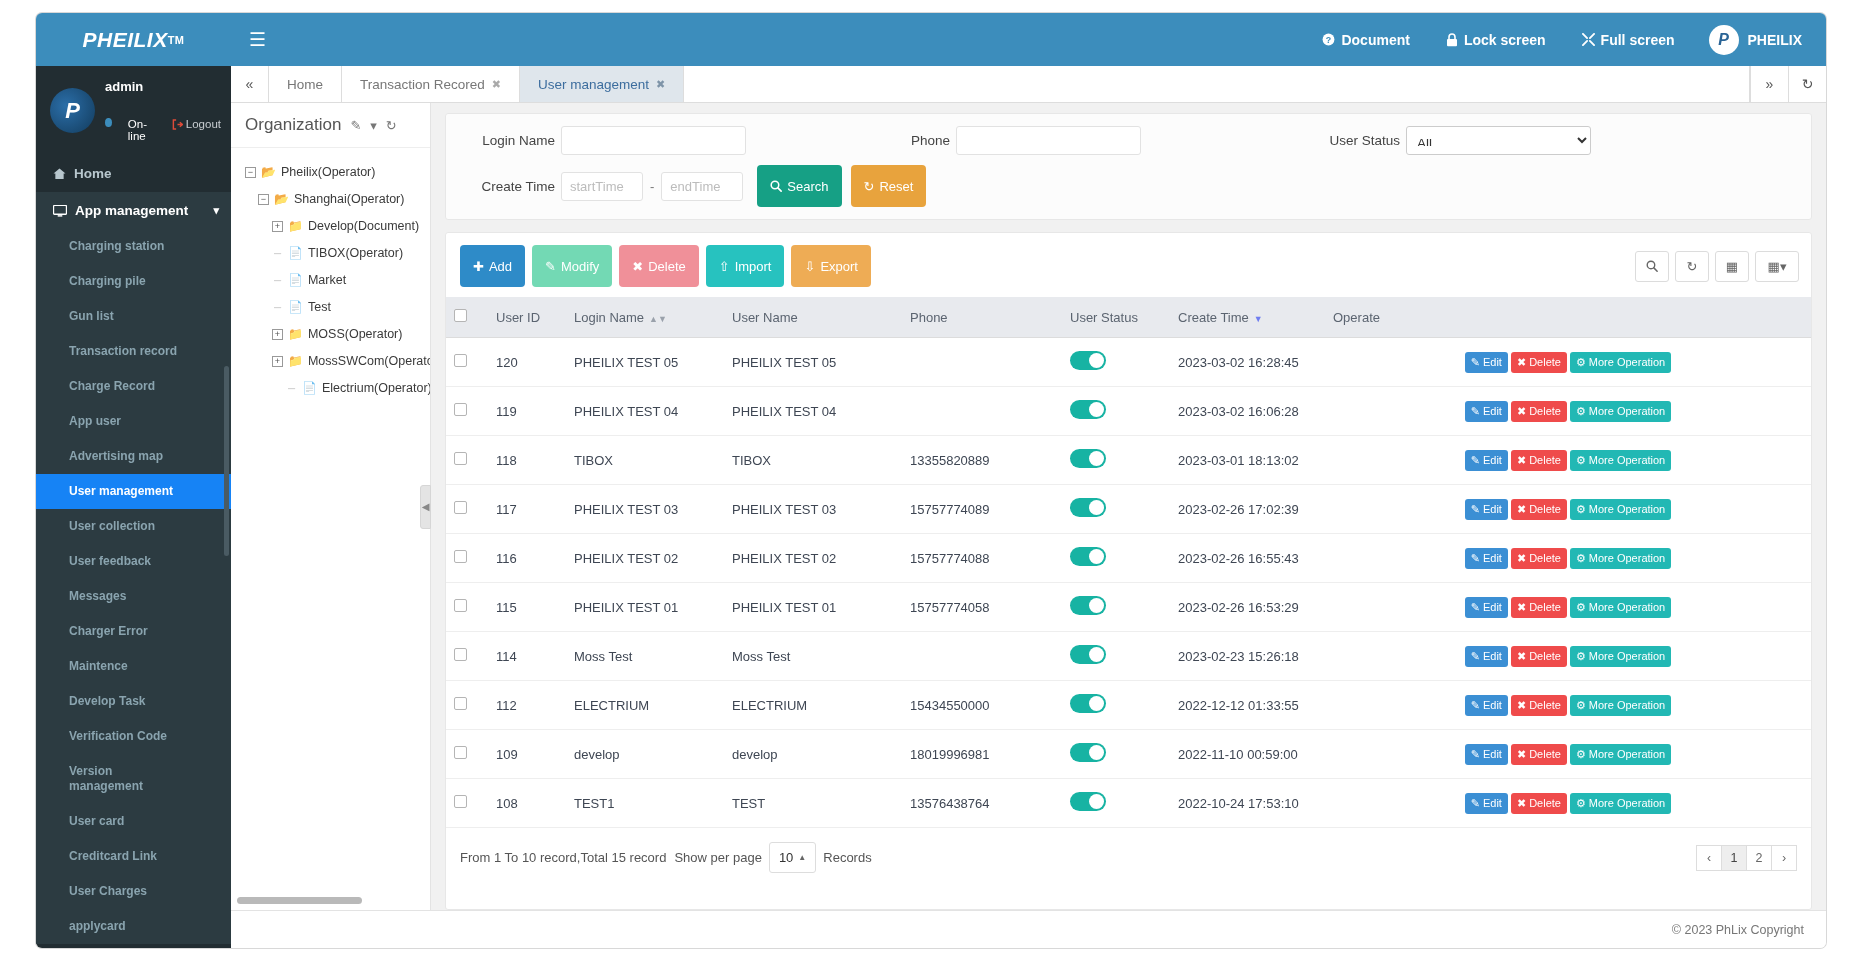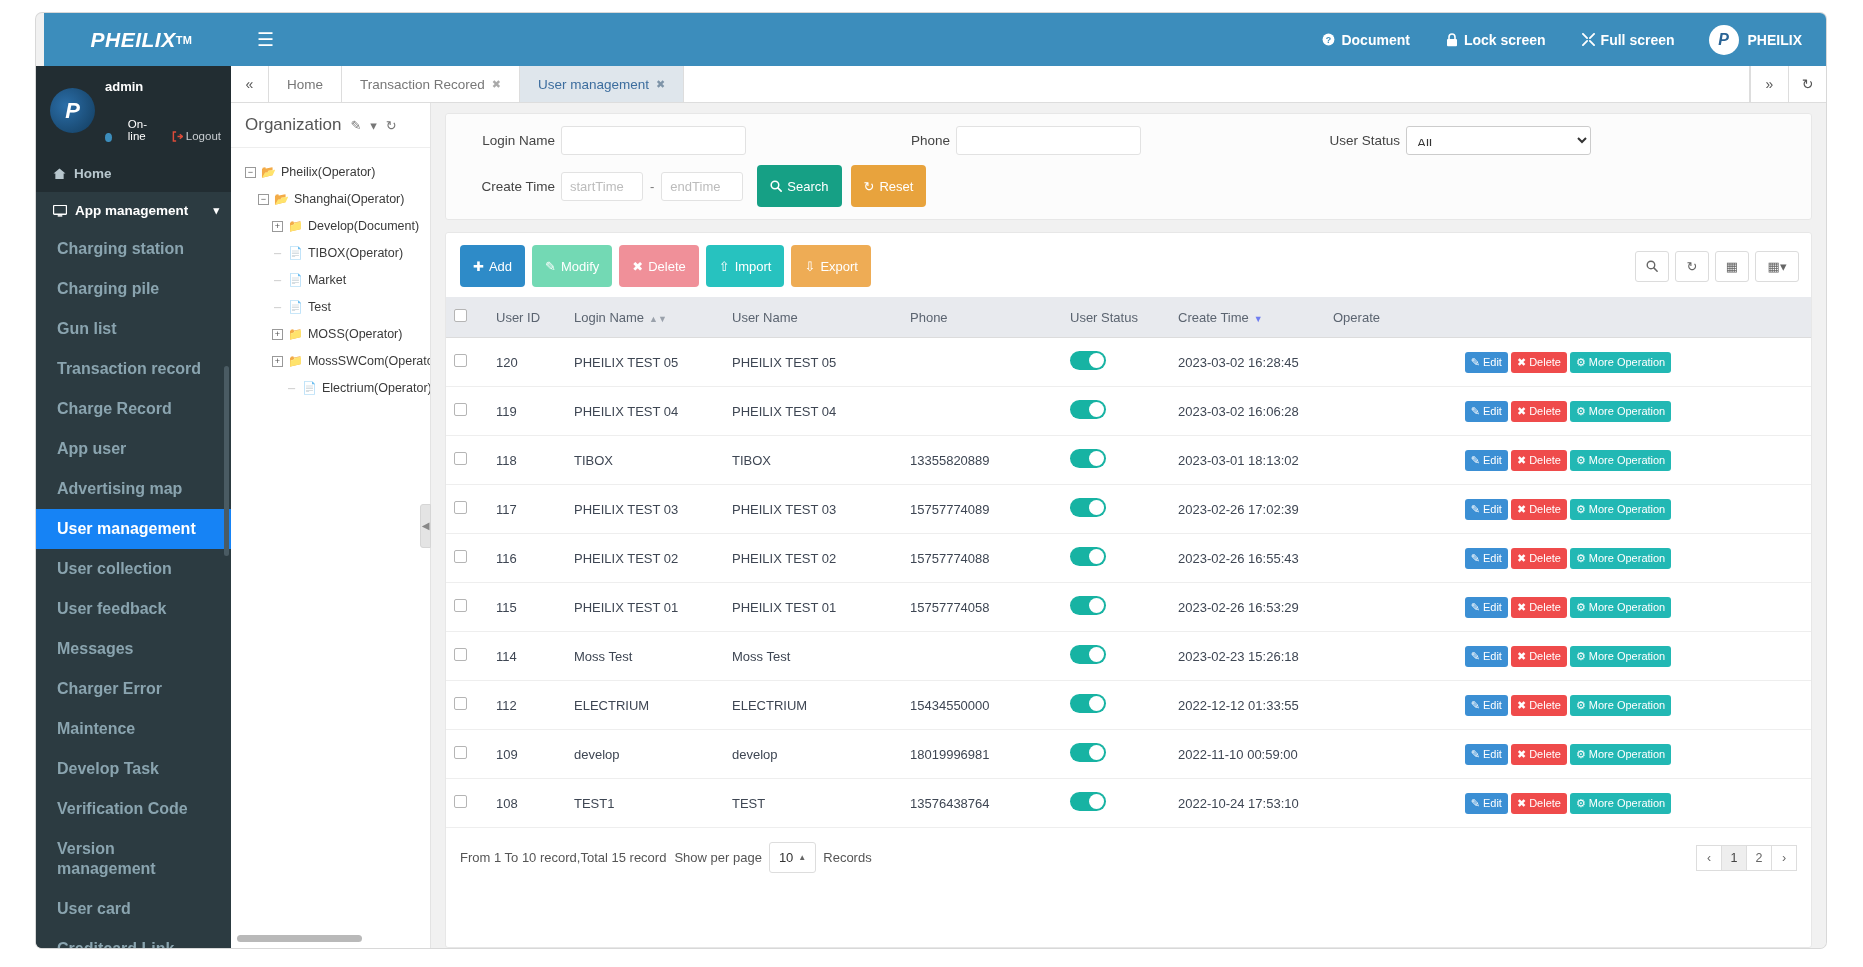--- a/index.html
+++ b/index.html
@@ -16,21 +16,21 @@
     width: 1790px; height: 935px;
     background: #f1f1f1;
     border-radius: 6px;
     overflow: hidden;
     box-shadow: 0 0 0 1px #d8d8d8;
     display: flex;
     flex-direction: column;
   }
 
   
-  .topbar { height: 53px; display: flex; flex: 0 0 53px; padding-left: 8px; }
+  .topbar { height: 53px; display: flex; flex: 0 0 53px; }
   .brand {
     width: 195px; background: #3c8dbc; color: #fff;
     display: flex; align-items: center; justify-content: center;
     font-size: 21px; font-weight: bold; font-style: italic;
     letter-spacing: .5px;
   }
   .brand sup { font-size: 11px; font-style: normal; font-weight: bold; }
   .navbar {
     flex: 1; background: #3c8dbc;
     display: flex; align-items: center;
@@ -74,39 +74,39 @@
   .up-avatar {
     width: 45px; height: 45px; border-radius: 50%;
     background: #1b4f72; color:#fff;
     display:flex; align-items:center; justify-content:center;
     font-size: 22px; font-weight: bold; font-style: italic;
     flex: 0 0 45px;
     background-image: radial-gradient(circle at 35% 40%, #2b6ea8 0%, #123b5c 100%);
   }
   .up-info { color: #fff; font-size: 13px; }
   .up-name { font-weight: bold; margin-bottom: 5px; }
-  .up-status { font-size: 11.5px; display: flex; align-items: flex-end; gap: 16px; margin-top: 24px; }
+  .up-status { font-size: 11.5px; display: flex; align-items: flex-start; gap: 16px; margin-top: 24px; }
   .dot { width: 9px; height: 9px; border-radius: 50%; background: #3c8dbc; display:inline-block; }
   .logout { color: #dd4b39; display: inline-flex; align-items: center; gap: 3px; cursor: pointer; }
   .logout .lbl { color: #c8cdd1; }
 
   .menu { list-style: none; margin: 0; padding: 0; }
   .menu li { position: relative; }
   .menu .m-top {
     display: flex; align-items: center; gap: 8px;
     color: #b8c7ce; font-size: 13.5px; font-weight: bold;
     padding: 11px 12px 11px 14px; cursor: pointer;
     border-left: 3px solid transparent;
   }
   .menu .m-top.active-sec { background:#2c3b41; color:#fff; }
   .menu .m-top .caret { margin-left: auto; font-size: 11px; }
   .submenu { list-style:none; margin:0; padding:0; background:#2c3b41; }
   .submenu li {
-    color:#8aa4af; font-size:16px; font-weight:bold;
-    padding: 10px 10px 10px 21px; cursor:pointer; line-height:1.25;
+    color:#8aa4af; font-size:12px; font-weight:bold;
+    padding: 10px 10px 10px 33px; cursor:pointer; line-height:1.25;
   }
   .submenu li.active { background:#1683f5; color:#fff; }
   .sb-scrollbar {
     position:absolute; right:2px; top:300px; width:5px; height:190px;
     background:#4a5b63; border-radius:3px;
   }
 
   
   .content { flex: 1; display: flex; flex-direction: column; min-width: 0; background:#f1f1f1; }
 
@@ -818,15 +818,18 @@
                 <span>‹</span>
                 <span class="cur">1</span>
                 <span>2</span>
                 <span>›</span>
               </div>
             </div>
           </div>
         </div>
       </div>
 
+      <div class="footer">
+        <span>© 2023 PhLix Copyright</span>
+      </div>
     </div>
   </div>
 </div>
 
 </body></html>

